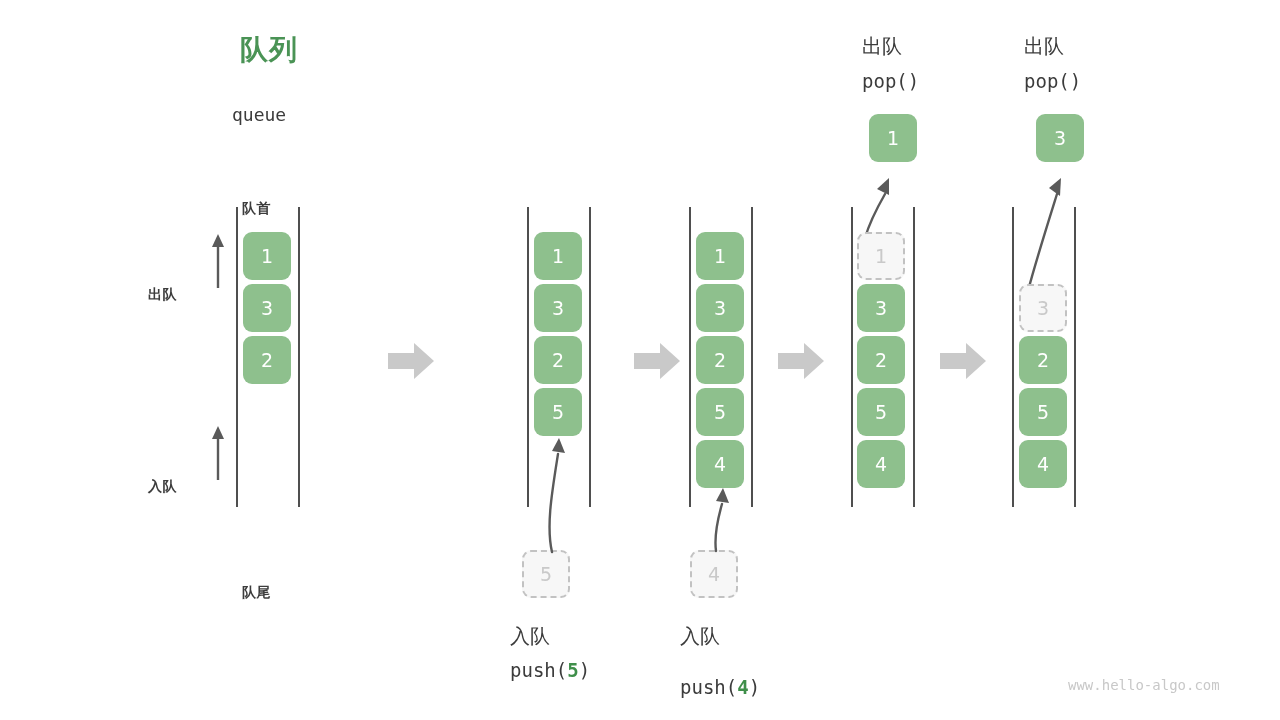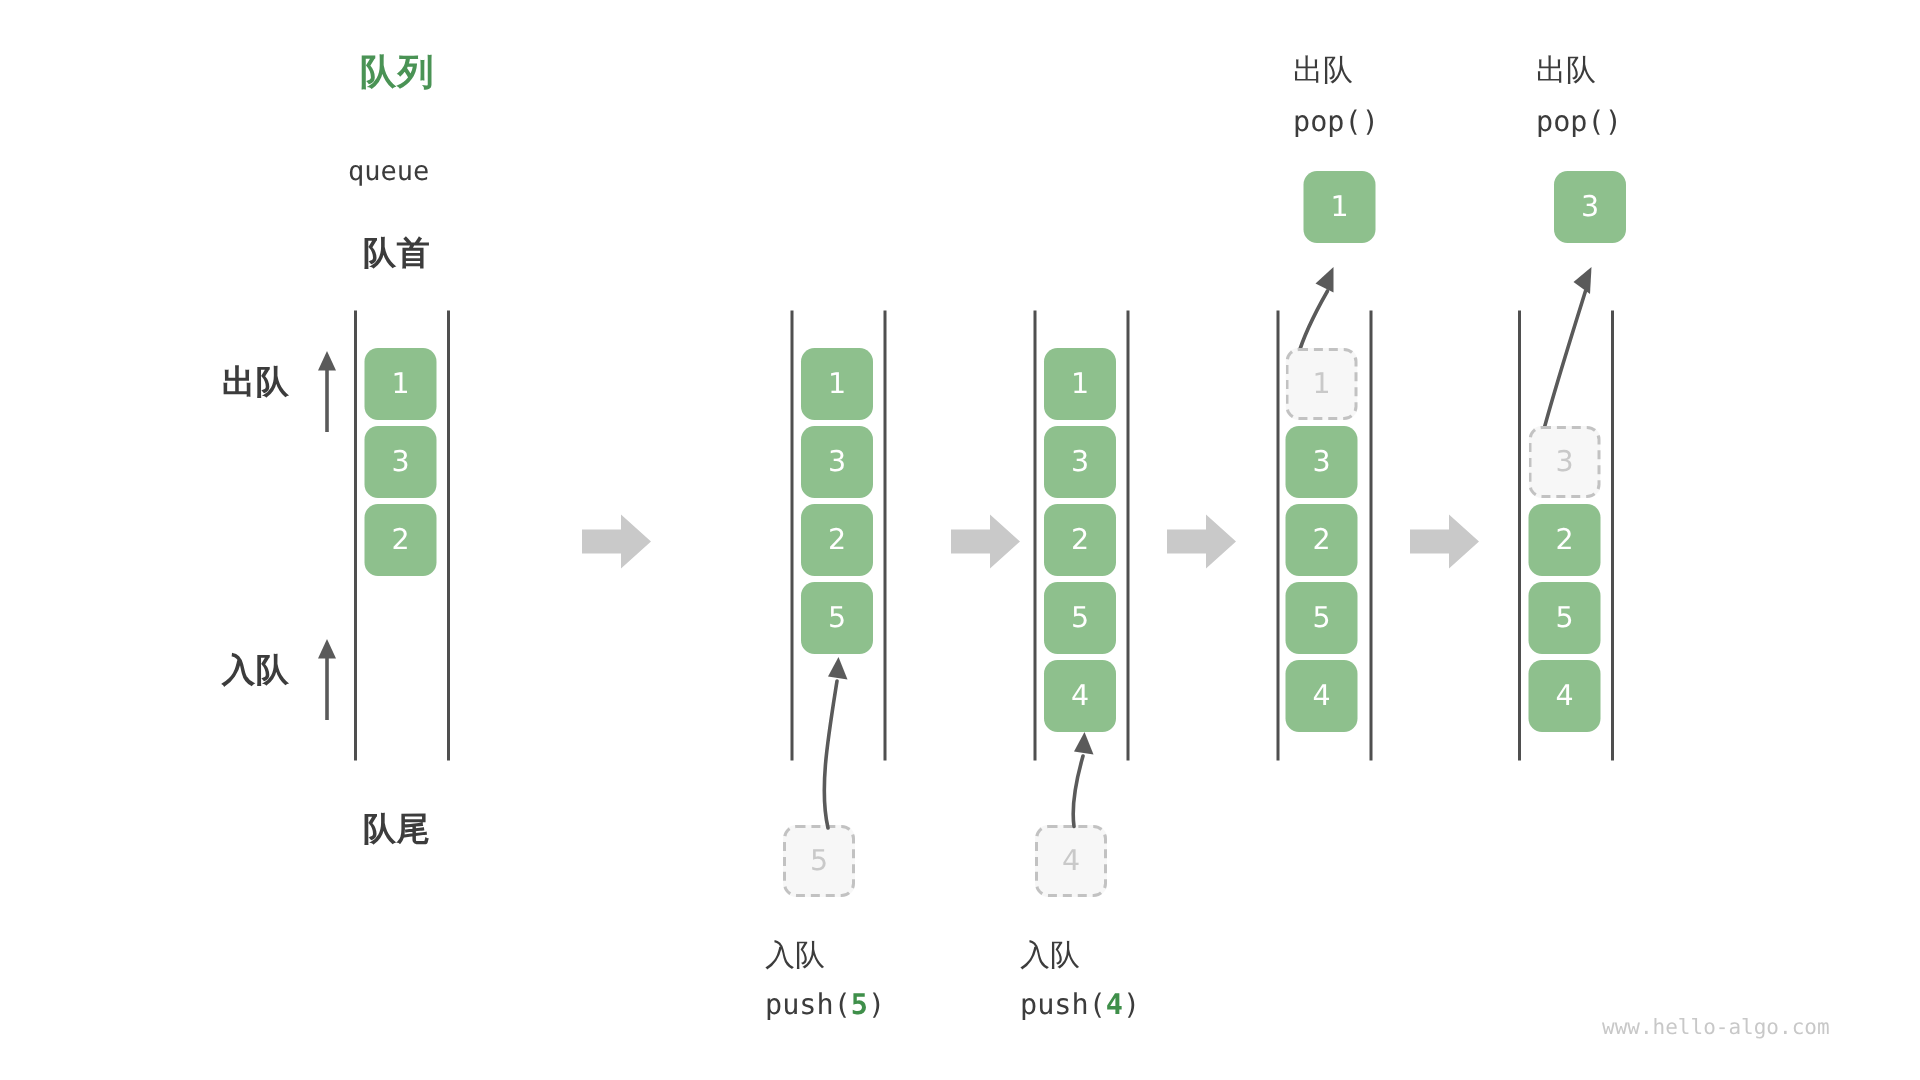--- a/index.html
+++ b/index.html
@@ -25,37 +25,38 @@
   }
 
   
   .txt {
     position: absolute;
     white-space: pre;
     line-height: 1;
   }
   .cn-bold {
     font-weight: bold;
-    font-size: 22px;
+    font-size: 14px;
     color: #3c3c3c;
     letter-spacing: 0.5px;
+    margin-top: 42px;
   }
   .cn-reg {
     font-weight: normal;
     font-size: 20px;
     color: #3c3c3c;
   }
   .mono {
     font-family: "DejaVu Sans Mono", "Liberation Mono", monospace;
     font-size: 19px;
     color: #3c3c3c;
   }
   .title-cn {
     font-weight: bold;
-    font-size: 24px;
+    font-size: 28px;
     color: #4a9355;
     letter-spacing: 1px;
   }
   .title-en {
     font-family: "DejaVu Sans Mono", "Liberation Mono", monospace;
     font-size: 18px;
     color: #3c3c3c;
   }
   .accent {
     color: #3f8f4a;
@@ -200,21 +201,21 @@
     <div class="cell ghost" style="left:690px; top:550px;">4</div>
 
     <div class="curve" style="left:698px; top:482px;">
       <svg width="50" height="72" viewBox="0 0 50 72">
         <path d="M18 69 C 16 54, 20 36, 24 22" stroke="#5a5a5a" stroke-width="2.4" fill="none" stroke-linecap="round"></path>
         <path d="M25 6 L31 21 L18 19 Z" fill="#5a5a5a"></path>
       </svg>
     </div>
 
     <div class="txt cn-reg" style="left:680px; top:626px;">入队</div>
-    <div class="txt mono" style="left:680px; top:661px;"><span>push(</span><span class="accent">4</span><span>)</span></div>
+    <div class="txt mono" style="left:680px; top:678px;"><span>push(</span><span class="accent">4</span><span>)</span></div>
   </div>
 
   <div class="flow" style="left:778px; top:341px;">
     <svg width="46" height="40" viewBox="0 0 46 40">
       <path d="M0 12 L26 12 L26 2 L46 20 L26 38 L26 28 L0 28 Z" fill="#c9c9c9"></path>
     </svg>
   </div>
 
   <div>
     <div class="txt cn-reg" style="left:862px; top:36px;">出队</div>

